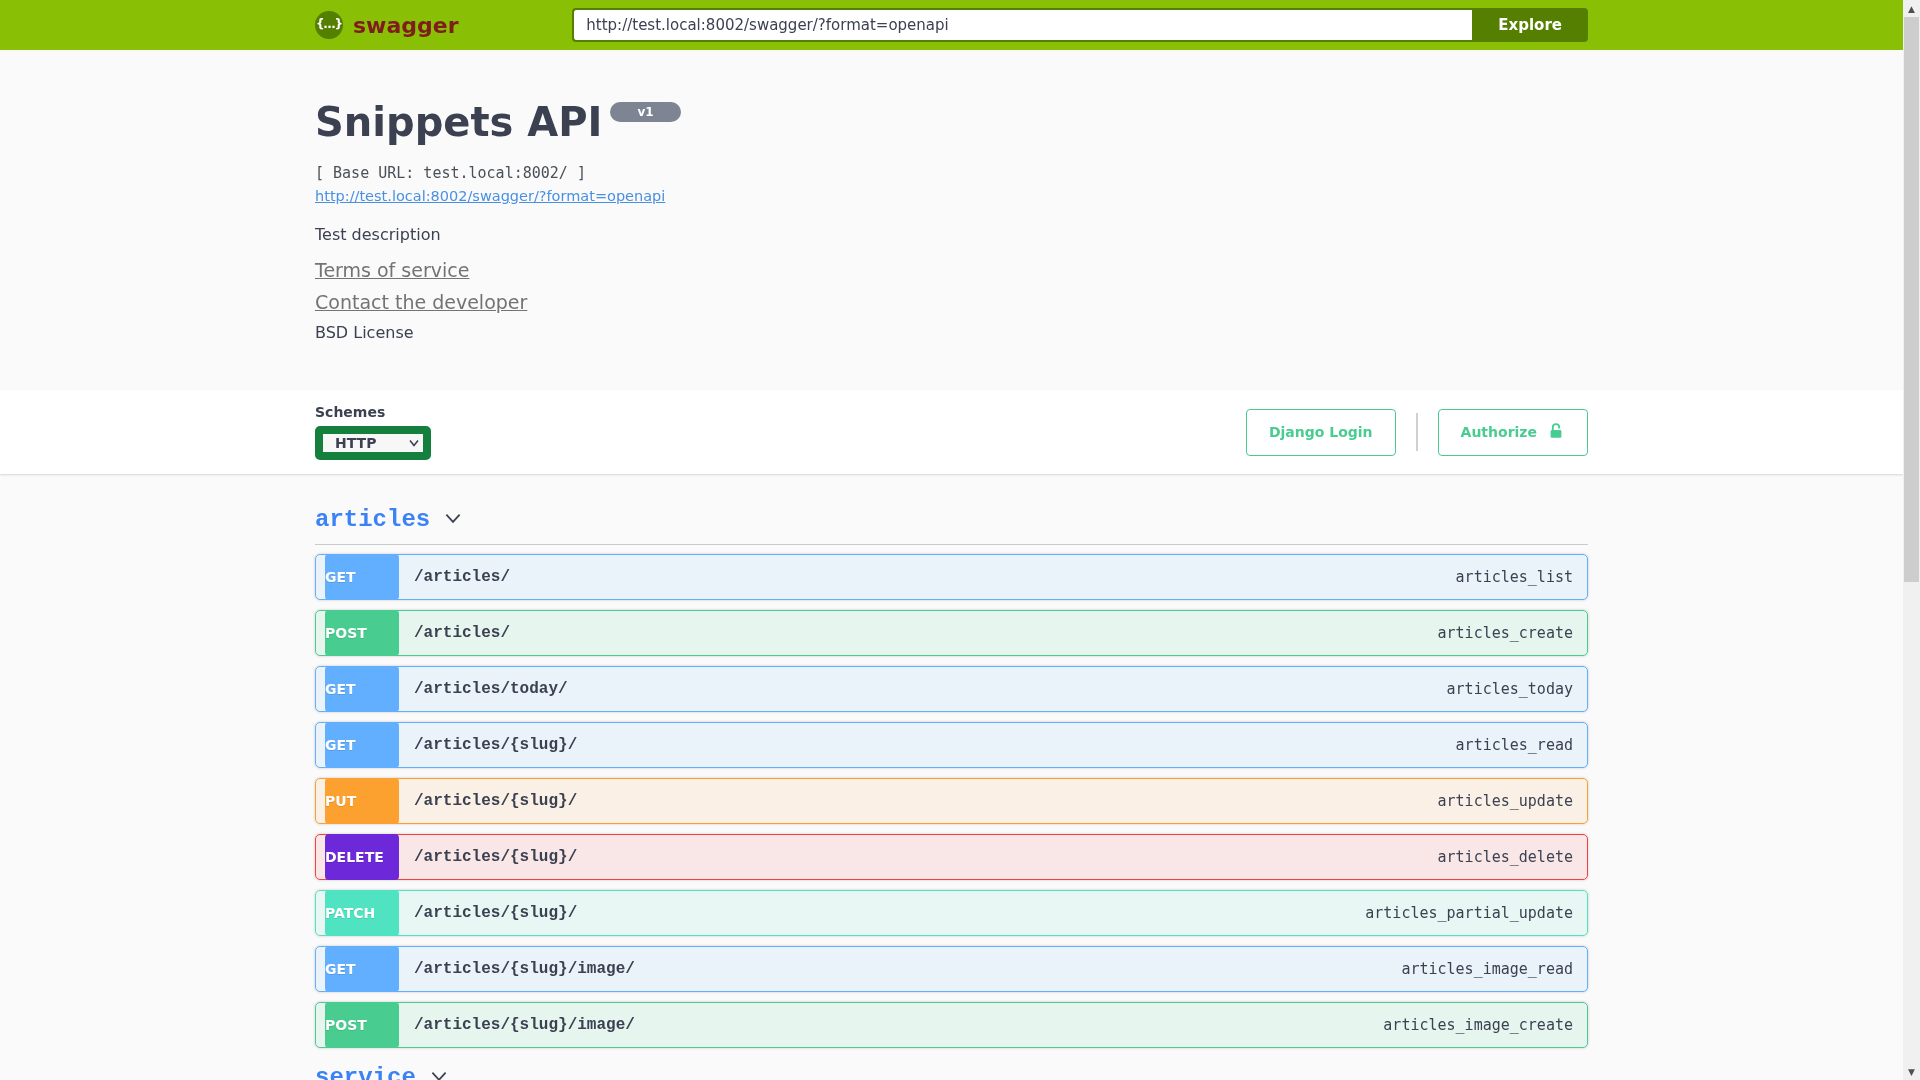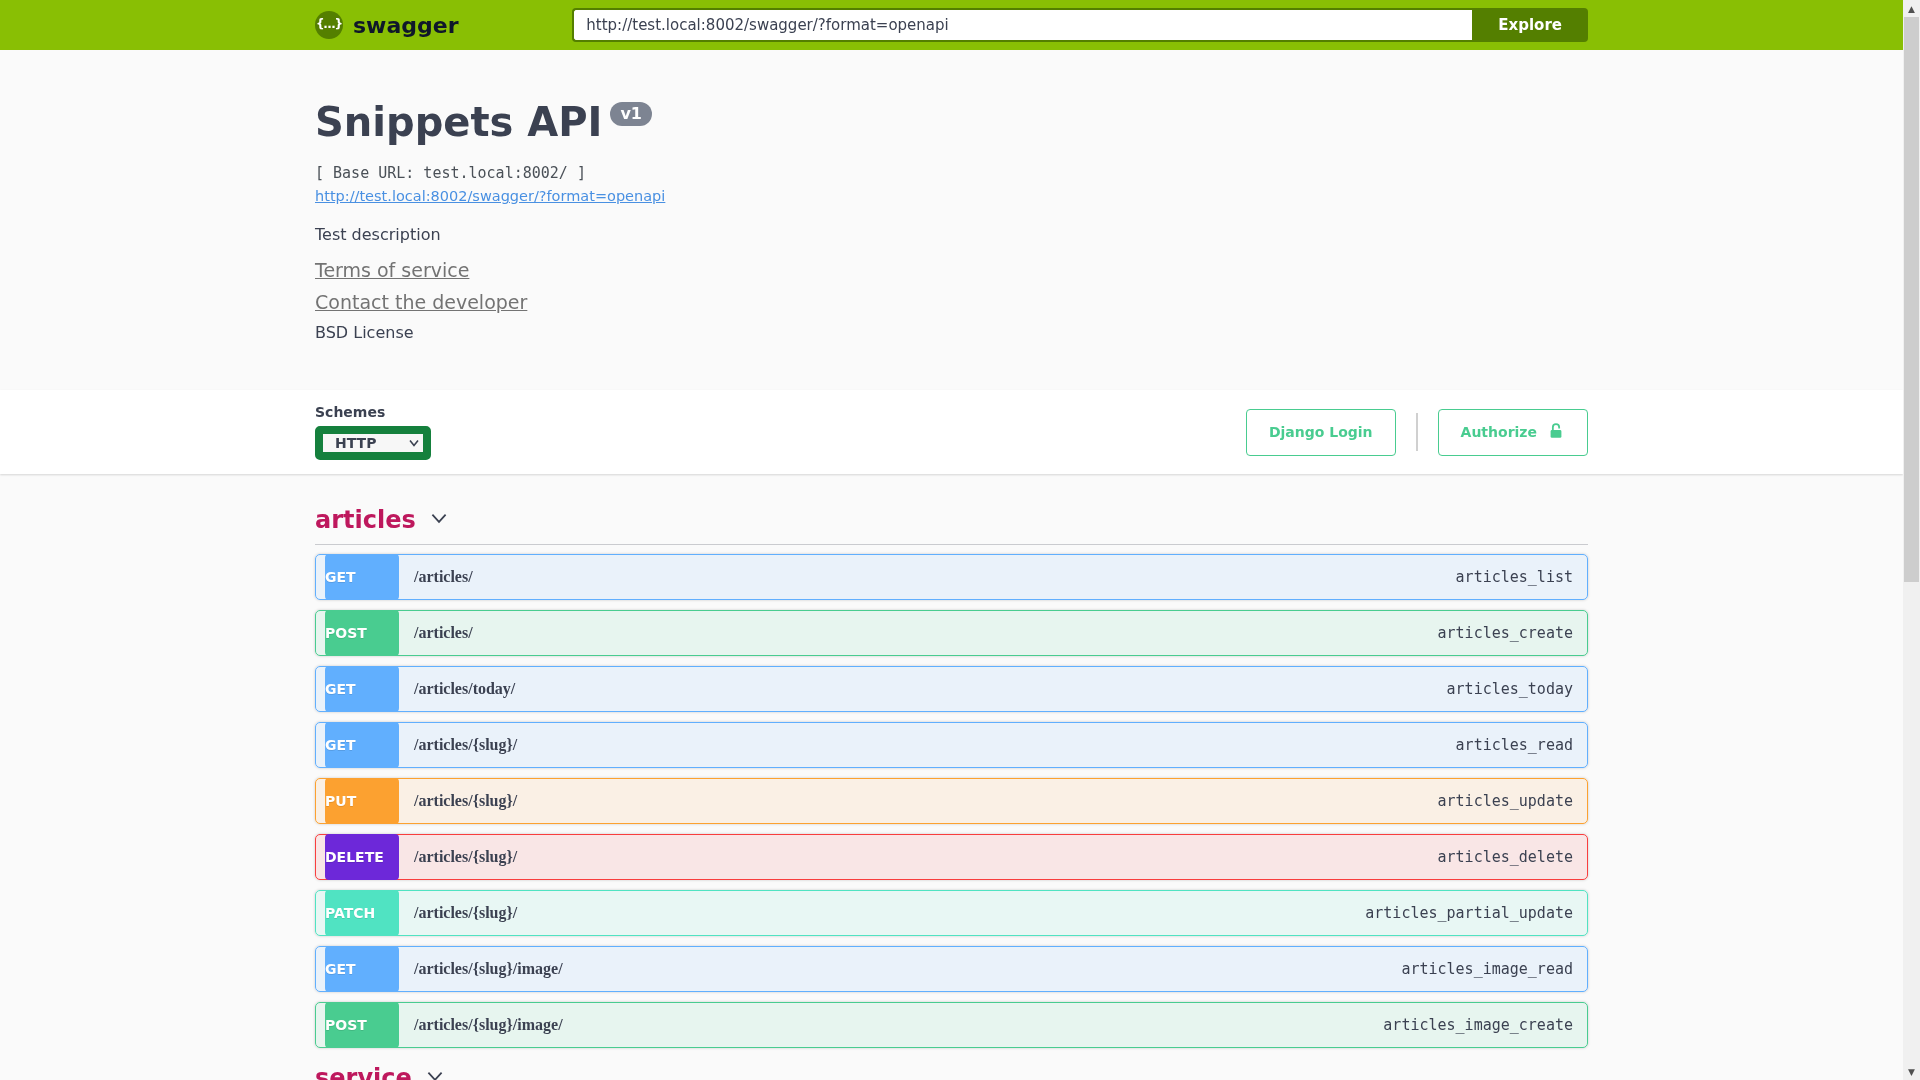--- a/index.html
+++ b/index.html
@@ -13,39 +13,39 @@
 
   
   .topbar { background:#89bf04; height:50px; }
   .topbar .wrapper { display:flex; align-items:center; height:100%; }
   .brand { display:flex; align-items:center; gap:10px; }
   .logo-circle {
     width:28px; height:28px; border-radius:50%; background:#547f00;
     color:#fff; display:flex; align-items:center; justify-content:center;
     font-size:12px; font-weight:bold; letter-spacing:-1px; padding-bottom:2px;
   }
-  .brand-name { color:#0f172a; font-size:22px; font-weight:bold; }
+  .brand-name { color:#7f1d1d; font-size:22px; font-weight:bold; }
   .download-form { margin-left:auto; display:flex; align-items:stretch; height:34px; }
   .url-input {
     width:900px; border:2px solid #547f00; border-right:none;
     border-radius:4px 0 0 4px; padding:0 12px; font-size:15px; color:#3b4151;
     font-family:"DejaVu Sans","Liberation Sans",sans-serif; outline:none; background:#fff;
   }
   .explore-btn {
     background:#547f00; color:#fff; border:none; border-radius:0 4px 4px 0;
     font-size:15px; font-weight:bold; padding:0 26px; cursor:pointer;
     font-family:"DejaVu Sans","Liberation Sans",sans-serif;
   }
 
   
   .info-section { padding-top:50px; padding-bottom:48px; }
   .api-title { font-size:40px; font-weight:bold; line-height:1.1; color:#3b4151; display:flex; align-items:flex-start; gap:8px; }
   .version-badge {
-    background:#7d8492; color:#fff; font-size:16px; font-weight:bold;
-    border-radius:57px; padding:4px 10px; line-height:1; margin-top:2px;
+    background:#7d8492; color:#fff; font-size:12px; font-weight:bold;
+    border-radius:57px; padding:4px 27px; line-height:1; margin-top:2px;
   }
   .base-url { margin-top:20px; font-family:"DejaVu Sans Mono","Liberation Mono",monospace; font-size:15px; color:#4a5057; }
   .spec-link { display:inline-block; margin-top:6px; font-size:14.5px; color:#4990e2; text-decoration:underline; }
   .description { margin-top:20px; font-size:16px; }
   .info-link { display:block; width:max-content; margin-top:15px; font-size:19px; color:#737373; text-decoration:underline; }
   .info-link + .info-link { margin-top:10px; }
   .license { margin-top:10px; font-size:16px; }
 
   
   .scheme-band { background:#fff; box-shadow:0 1px 2px 0 rgba(0,0,0,.15); padding:14px 8px; }
@@ -65,36 +65,36 @@
     font-size:14px; font-weight:bold; border-radius:4px; padding:0 22px; height:47px;
     display:flex; align-items:center; gap:10px; cursor:pointer;
     font-family:"DejaVu Sans","Liberation Sans",sans-serif;
   }
   .auth-divider { width:2px; height:38px; background:#d0d0d0; margin:0 20px; }
 
   
   .operations { padding-top:32px; }
   .opblock-tag-section + .opblock-tag-section { margin-top:16px; }
   .section-header { display:flex; align-items:center; gap:12px; cursor:pointer; padding-top:0; }
-  .section-title { font-size:24px; font-weight:bold; color:#be185d; line-height:28px; }
+  .section-title { font-size:24px; font-weight:bold; color:#3b82f6; line-height:28px;font-family:Liberation Mono, monospace; }
   .section-hr { border:none; border-top:1px solid rgba(59,65,81,.25); margin-top:10px; }
   .rows { margin-top:9px; }
   .opblock {
     display:flex; align-items:center; height:46px; border:1px solid;
     border-radius:5px; margin-bottom:10px; box-shadow:0 0 3px rgba(0,0,0,.19);
     cursor:pointer;
   }
   .opblock-method {
     min-width:74px; text-align:left; font-size:14px; font-weight:bold;
     color:#fff; border-radius:4px; padding:15px 0; margin-left:9px;
     text-shadow:0 1px 0 rgba(0,0,0,.1);
     font-family:"DejaVu Sans","Liberation Sans",sans-serif;
   }
   .opblock-path {
-    margin-left:15px; font-family:Liberation Serif, serif;
+    margin-left:15px; font-family:Liberation Mono, monospace;
     font-size:16px; font-weight:600; color:#3b4151;
   }
   .opblock-opid {
     margin-left:auto; margin-right:14px;
     font-family:"DejaVu Sans Mono","Liberation Mono",monospace;
     font-size:15px; color:#3b4151;
   }
 
   
   .scrollbar { position:fixed; top:0; right:0; width:17px; height:1080px; background:#f0f0f0; z-index:50; }

